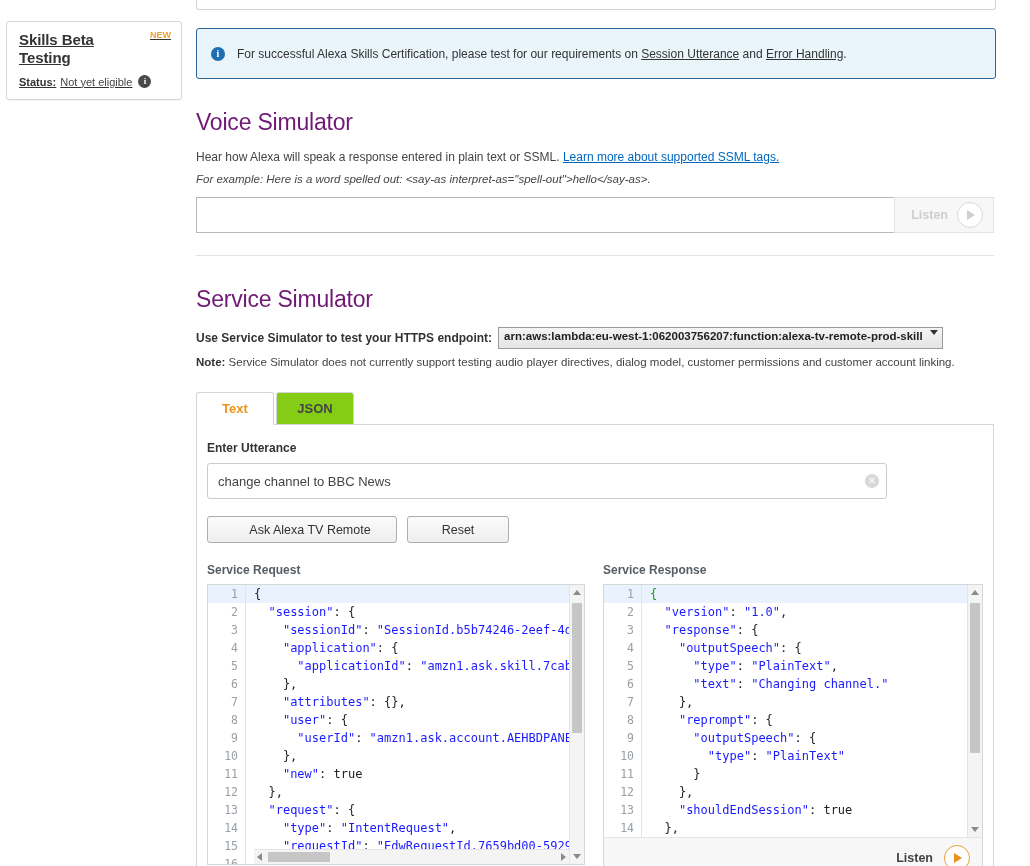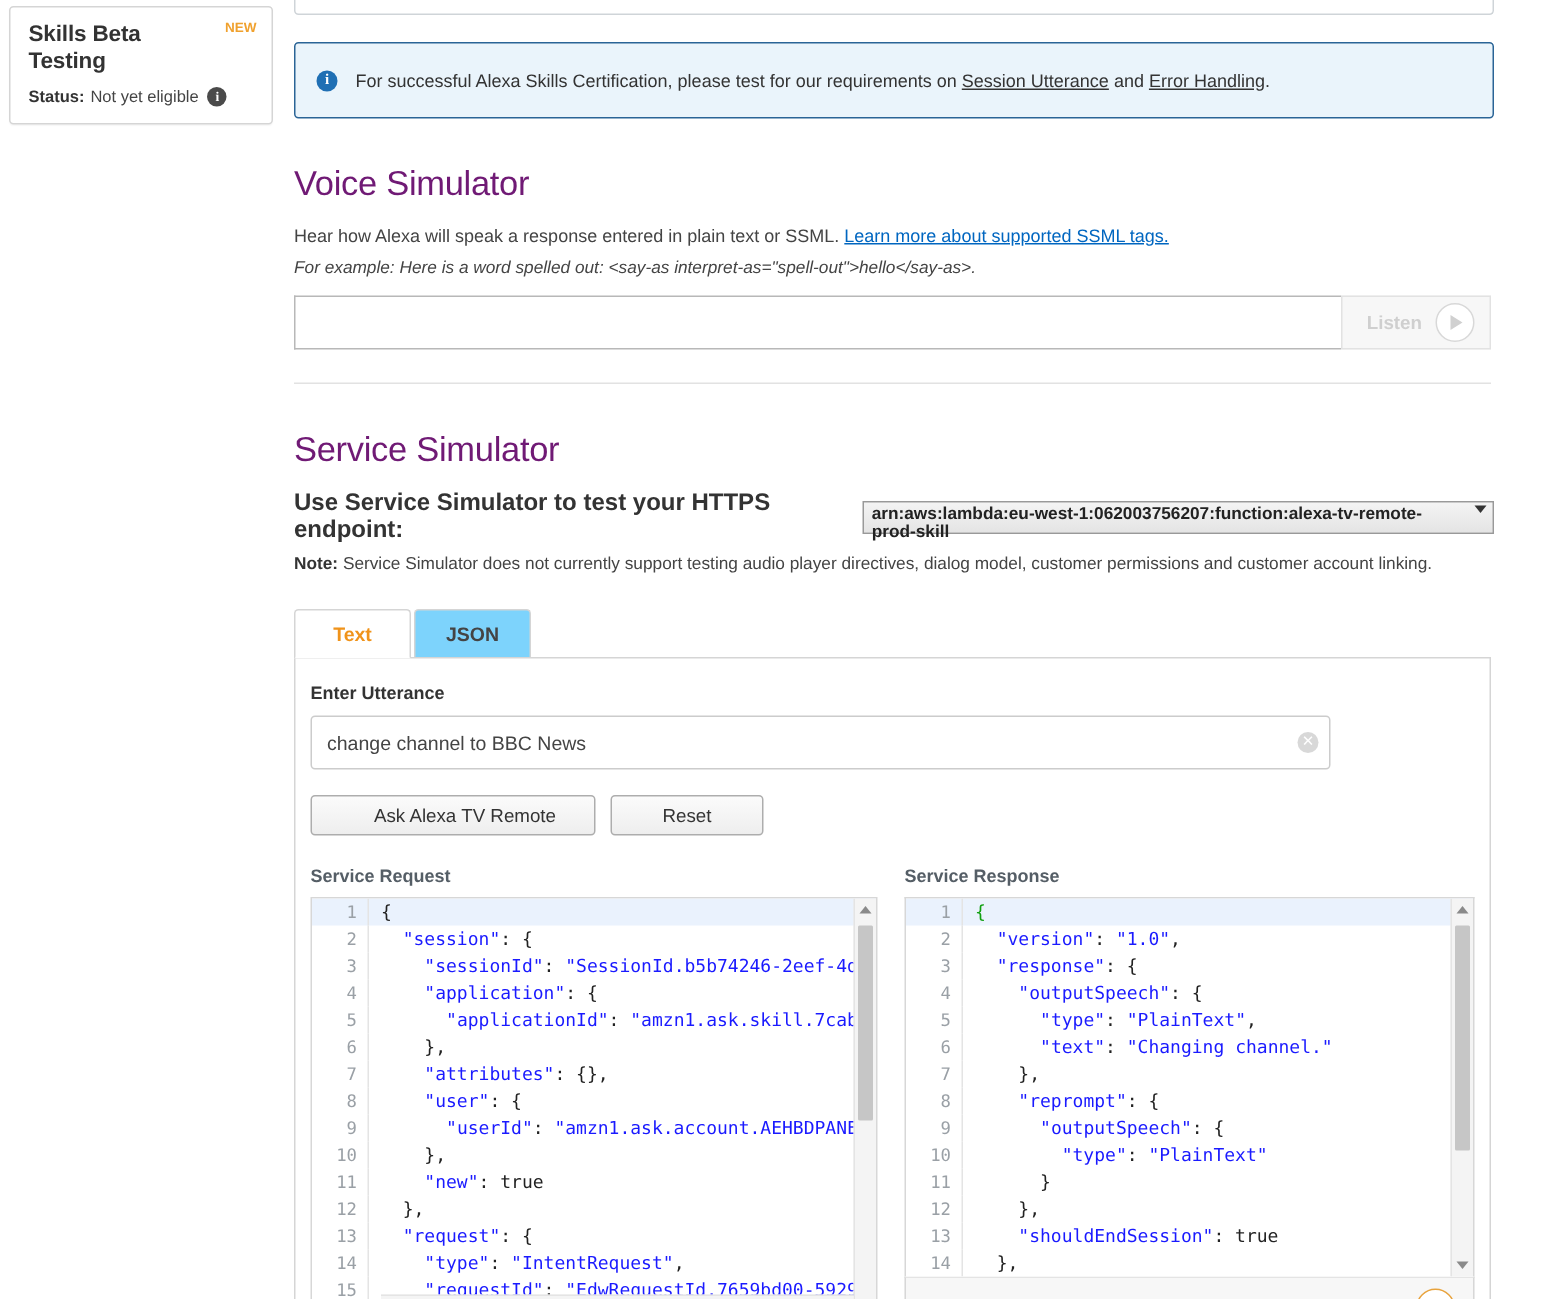--- a/index.html
+++ b/index.html
@@ -11,21 +11,21 @@
   }
   #page {
     position: relative;
     width: 1030px;
     height: 866px;
     overflow: hidden;
     background: #ffffff;
   }
 
   
-  .sidebar { position: absolute; left: 0; top: 0; width: 190px; }
+  .sidebar { position: absolute; left: 0; top: 17px; width: 190px; text-decoration: underline; }
   .beta-card {
     margin: 4px 8px 0 6px;
     border: 1px solid #d5d5d5;
     border-radius: 3px;
     background: #ffffff;
     padding: 9px 10px 11px 12px;
     box-shadow: 0 1px 1px rgba(0,0,0,0.04);
   }
   .beta-title-row { display: flex; align-items: flex-start; }
   .beta-title {
@@ -144,21 +144,21 @@
     border-left: 8px solid #d0d0d0;
     border-top: 5px solid transparent;
     border-bottom: 5px solid transparent;
     margin-left: 2px;
   }
 
   .hr { border: none; border-top: 1px solid #e2e2e2; margin: 22px 0 0 0; width: 798px; }
 
   
   .endpoint-row { display: flex; align-items: center; margin-bottom: 7px; }
-  .endpoint-label { font-size: 16px; font-weight: bold; color: #333333; margin-right: 6px; }
+  .endpoint-label { font-size: 12px; font-weight: bold; color: #333333; margin-right: 6px; }
   .endpoint-select {
     border: 1px solid #999999;
     background: linear-gradient(#f4f4f4, #e4e4e4);
     font-size: 11.5px;
     font-weight: bold;
     color: #222222;
     padding: 2px 4px 3px 5px;
     display: flex;
     align-items: flex-start;
     gap: 7px;
@@ -176,21 +176,21 @@
   
   .tabs { display: flex; margin-top: 24px; position: relative; z-index: 2; }
   .tab {
     border: 1px solid #d5d5d5;
     border-bottom: none;
     padding: 8px 0 8px 0;
     width: 78px;
     text-align: center;
     font-size: 13px;
     font-weight: bold;
-    background: #7dd3fc;
+    background: #84cc16;
     color: #444444;
     border-radius: 3px 3px 0 0;
     margin-right: 2px;
     box-sizing: border-box;
   }
   .tab.active { background: #ffffff; color: #f0931a; border-bottom: 1px solid #ffffff; margin-bottom: -1px; }
 
   .tab-body {
     border: 1px solid #d5d5d5;
     background: #ffffff;

